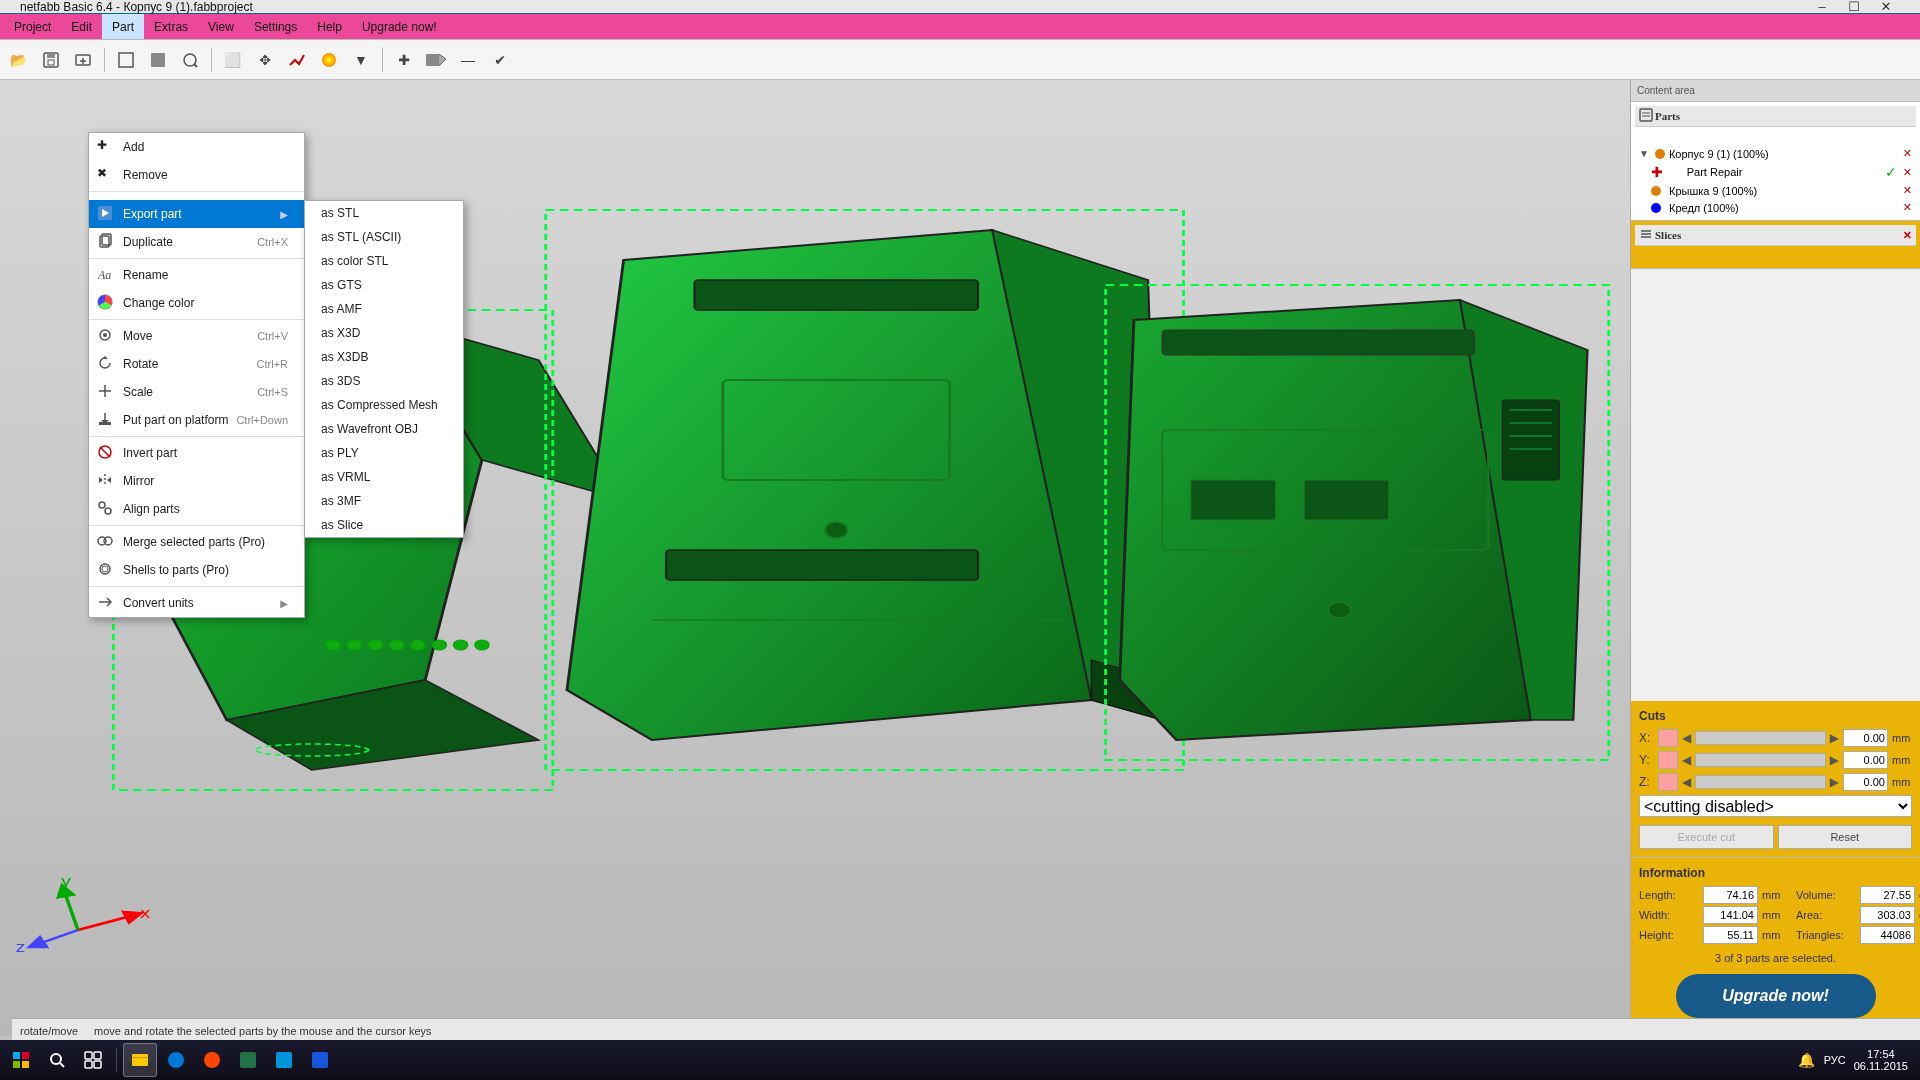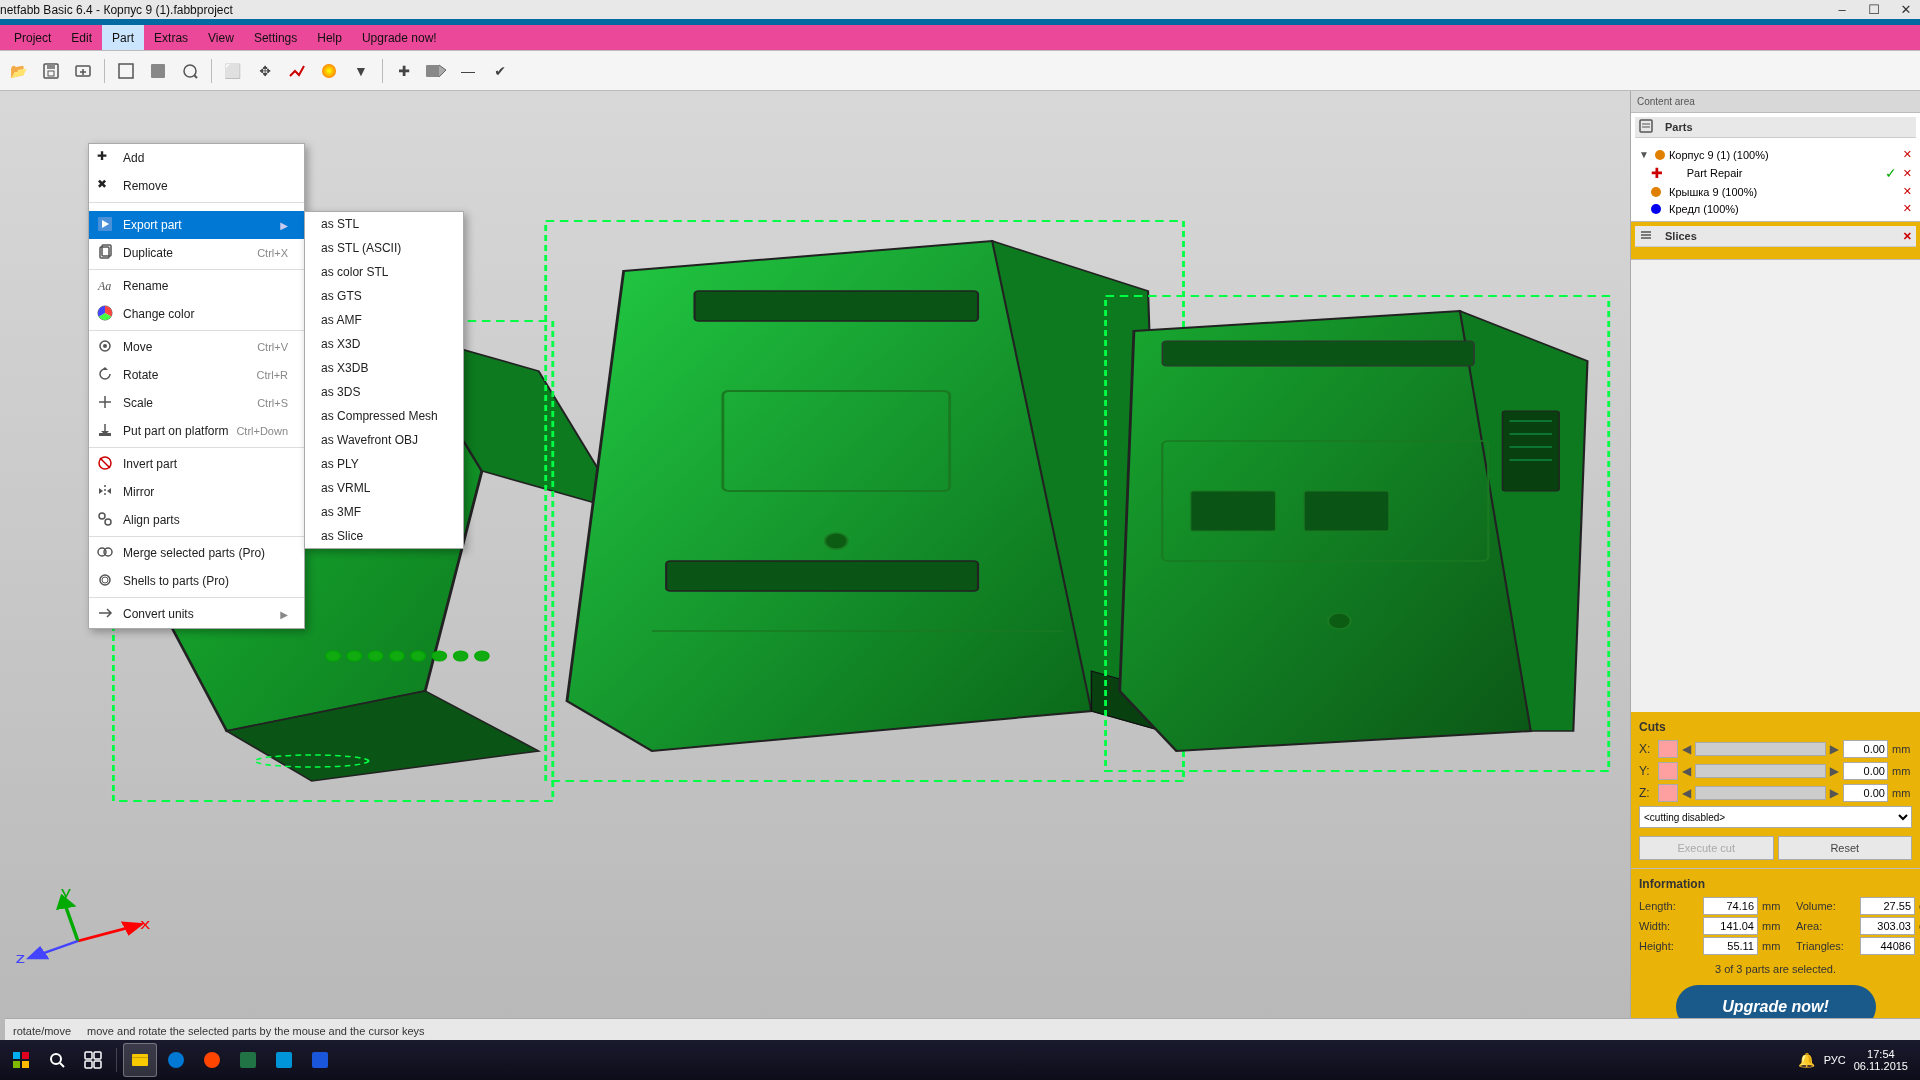--- a/index.html
+++ b/index.html
@@ -1,22 +1,22 @@
 <!DOCTYPE html>
 <html><head>
   <meta charset="utf-8">
   <style>
     * { margin: 0; padding: 0; box-sizing: border-box; }
     body { width: 1920px; height: 1080px; overflow: hidden; font-family: 'Segoe UI', Tahoma, sans-serif; font-size: 12px; background: #c0c0c0; }
 
     
     #titlebar {
-      width: 100%; height: 25px; background: #e8e8e8;
+      width: 100%; height: 14px; background: #e8e8e8;
       display: flex; align-items: center; justify-content: space-between;
-      border-bottom: 6px solid #0369a1; padding: 0 0;
+      border-bottom: 1px solid #0369a1; padding: 0 20px;
     }
     #titlebar .title { font-size: 12px; color: #111; }
     #titlebar .controls { display: flex; gap: 4px; }
     #titlebar .controls span {
       width: 28px; height: 22px; display: flex; align-items: center; justify-content: center;
       font-size: 13px; cursor: pointer; color: #333;
     }
 
     
     #menubar {
@@ -65,22 +65,22 @@
     }
 
     
     #parts-tree {
       background: #fff; border-bottom: 1px solid #bbb;
       padding: 4px; flex: 0 0 auto;
     }
     .tree-header {
       font-size: 11px; font-weight: bold; color: #333;
       padding: 2px 4px; background: #e8e8e8;
-      border-bottom: 1px solid #ccc; margin-bottom: 8px;
-      display: flex; align-items: center; gap: 12px;
+      border-bottom: 1px solid #ccc; margin-bottom: 18px;
+      display: flex; align-items: center; gap: 2px; font-family: Liberation Serif, serif;
     }
     .tree-item {
       display: flex; align-items: center; gap: 4px;
       padding: 2px 4px; font-size: 11px; cursor: pointer;
     }
     .tree-item.indent1 { padding-left: 16px; }
     .tree-item .dot {
       width: 10px; height: 10px; border-radius: 50%;
       display: inline-block; flex-shrink: 0;
     }
@@ -109,21 +109,21 @@
       flex: 1; height: 14px; background: #ccc;
       border: 1px solid #aaa; cursor: pointer;
     }
     .cut-value {
       width: 45px; height: 18px; border: 1px solid #aaa; background: #fff;
       text-align: right; padding-right: 2px; font-size: 11px;
     }
     .cut-unit { font-size: 11px; color: #333; width: 20px; }
     .cut-dropdown {
       width: 100%; height: 22px; border: 1px solid #aaa; background: #fff;
-      font-size: 10px; margin-bottom: 4px;
+      font-size: 16px; margin-bottom: 4px;
     }
     .cut-buttons { display: flex; gap: 4px; margin-top: 4px; }
     .cut-btn {
       flex: 1; height: 24px; border: 1px solid #aaa; background: #e8e8e8;
       font-size: 11px; cursor: pointer; color: #444;
     }
     .cut-btn:disabled { color: #aaa; }
 
     
     #info-section { padding: 8px; }
@@ -140,21 +140,21 @@
     .info-unit { font-size: 11px; color: #333; }
     .parts-selected { text-align: center; font-size: 11px; color: #333; margin-top: 8px; }
     .upgrade-btn {
       margin: 10px auto; display: block; width: 200px; height: 44px;
       background: #1a5a8a; color: white; border: none; border-radius: 22px;
       font-size: 16px; font-style: italic; font-weight: bold; cursor: pointer;
     }
 
     
     #statusbar {
-      position: fixed; bottom: 38px; left: 5px; right: 0; height: 24px;
+      position: fixed; bottom: 38px; left: 12px; right: 0; height: 24px;
       background: #e8e8e8; border-top: 1px solid #aaa;
       display: flex; align-items: center; gap: 16px; padding: 0 8px;
       font-size: 11px; color: #333;
     }
 
     
     #taskbar {
       position: fixed; bottom: 0; left: 0; right: 0; height: 40px;
       background: linear-gradient(180deg, #1a1a2e 0%, #0d0d1a 100%);
       display: flex; align-items: center; padding: 0 4px; gap: 2px;

